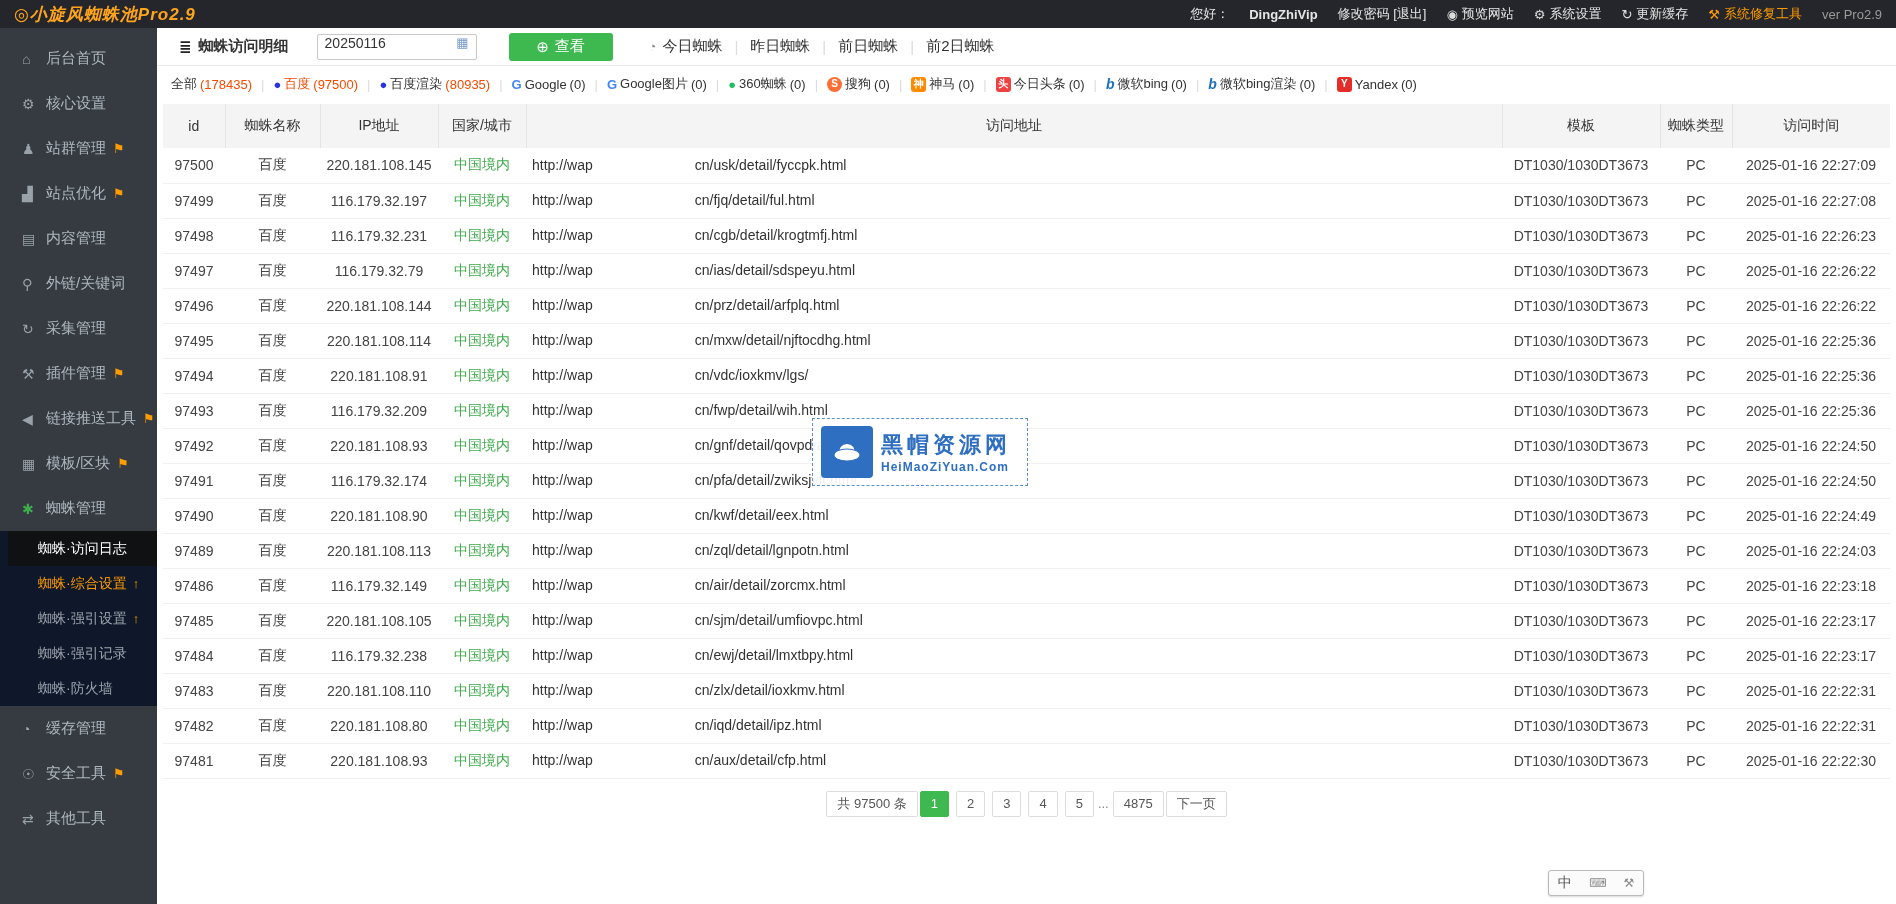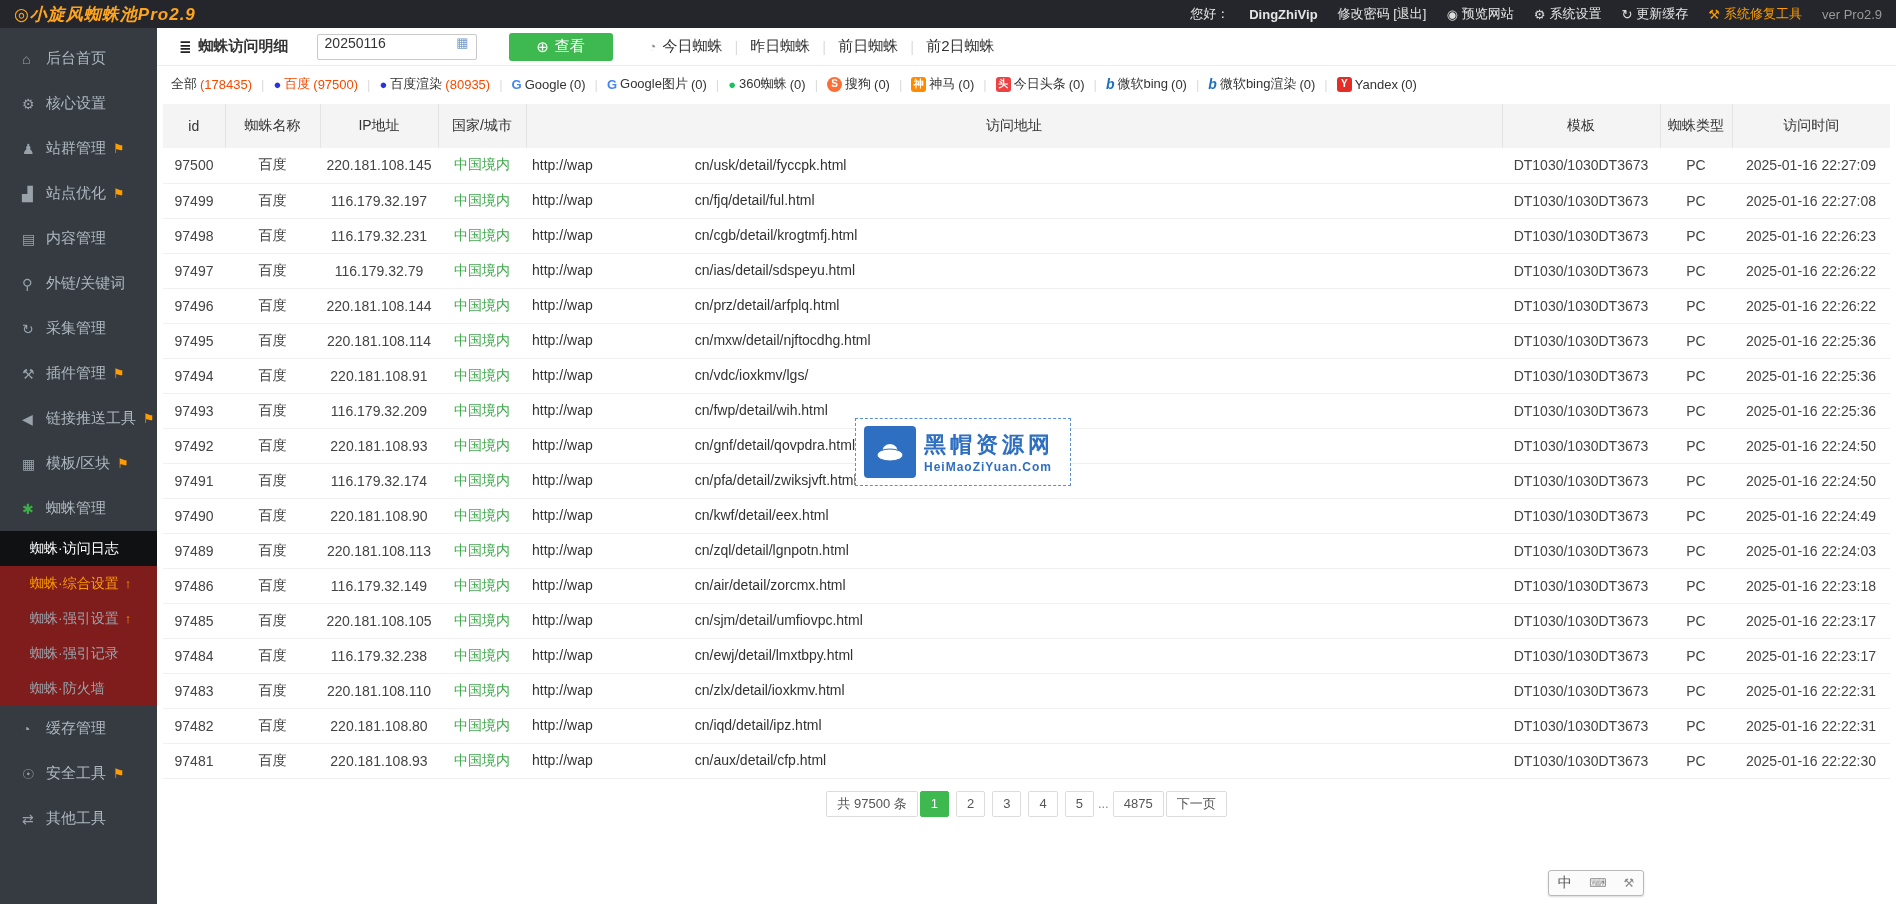--- a/index.html
+++ b/index.html
@@ -19,21 +19,21 @@
   .t-user { font-weight:bold; }
 
   
   .sidebar { position:absolute; left:0; top:28px; width:157px; height:876px;
     background:#363b42; padding-top:8px; z-index:20; }
   .side-item { height:45px; display:flex; align-items:center; padding-left:22px;
     color:#aeb7bf; font-size:15px; cursor:pointer; white-space:nowrap; }
   .s-icon { width:24px; font-size:14px; color:#99a1a9; flex:0 0 auto; }
   .s-icon.green { color:#3dae49; }
   .pin { color:#ff9c00; font-size:13px; margin-left:7px; }
-  .side-sub-group { background:#7f1d1d; }
+  .side-sub-group { background:#0f172a;padding-left:8px; }
   .side-sub { height:35px; display:flex; align-items:center; padding-left:30px;
     color:#9ba3ab; font-size:14px; cursor:pointer; white-space:nowrap; }
   .side-sub.active { background:#0f1113; color:#ffffff; }
   .side-sub.orange { color:#ff9c00; }
   .sub-arrow { color:#ff9c00; margin-left:6px; font-size:13px; }
 
   
   .main { position:absolute; left:157px; top:28px; width:1739px; height:876px; background:#fff; }
 
   .toolbar { height:38px; display:flex; align-items:center; padding-left:22px;
@@ -88,21 +88,21 @@
   
   .pager { margin-top:12px; display:flex; justify-content:center; align-items:center;
     gap:2px; font-size:13px; color:#555; }
   .pbox { border:1px solid #dcdcdc; border-radius:2px; height:26px; padding:0 10px;
     display:flex; align-items:center; background:#fff; cursor:pointer; }
   .pbox.static { cursor:default; }
   .pbox.on { background:#3eb950; border-color:#3eb950; color:#fff; }
   .pdots { padding:0 2px; color:#888; }
 
   
-  .watermark { position:absolute; left:855px; top:418px; width:216px; height:68px;
+  .watermark { position:absolute; left:812px; top:418px; width:216px; height:68px;
     border:1px dashed #5b8fd4; background:rgba(255,255,255,.92); display:flex;
     align-items:center; padding:0 8px; gap:8px; z-index:10; }
   .wm-logo { width:52px; height:52px; background:#2f6fc1; border-radius:4px;
     display:flex; align-items:center; justify-content:center; flex:0 0 auto; }
   .wm-text { display:flex; flex-direction:column; justify-content:center; }
   .wm-title { color:#2f6fc1; font-size:22px; font-weight:bold; letter-spacing:4px; }
   .wm-sub { color:#2f6fc1; font-size:12px; font-weight:bold; letter-spacing:1px; }
 
   
   .ime { position:absolute; left:1548px; top:870px; width:96px; height:26px;

